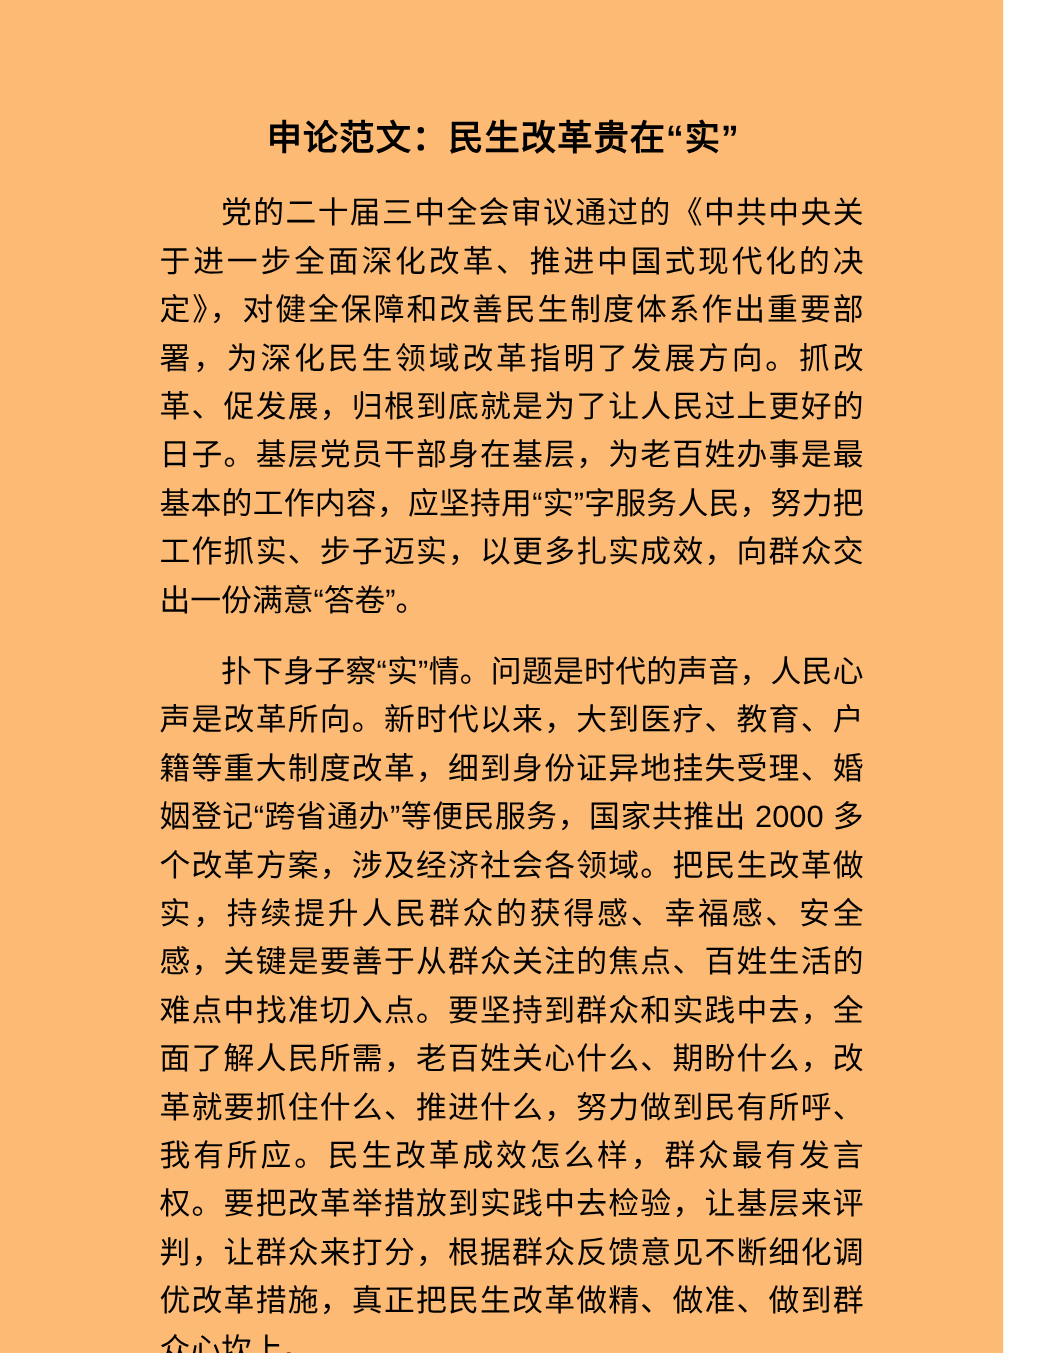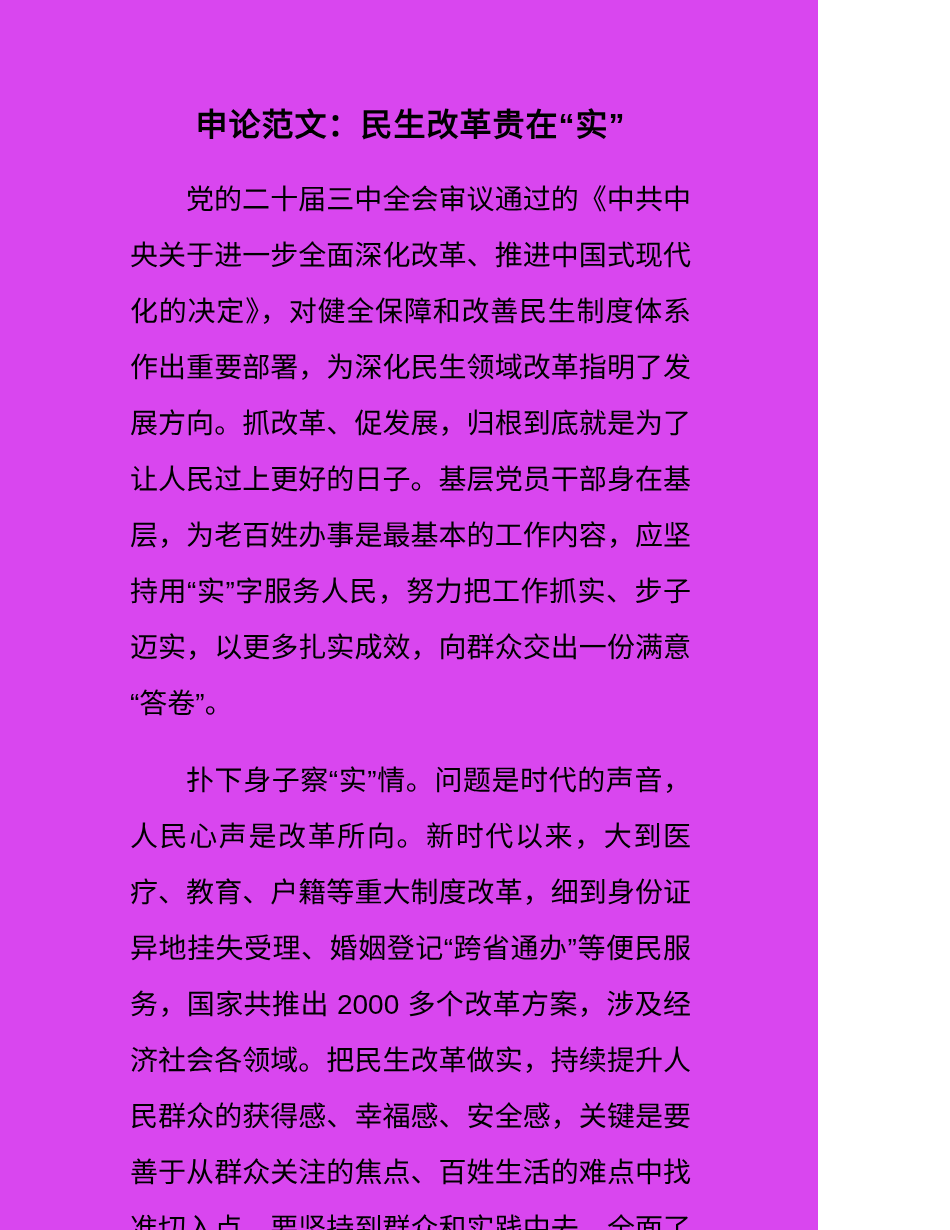--- a/index.html
+++ b/index.html
@@ -2,23 +2,23 @@
 <html lang="zh-CN"><head>
 <meta charset="utf-8">
 <style>
   * { margin: 0; padding: 0; box-sizing: border-box; }
 
   html, body {
     background: #ffffff;
   }
 
   .doc-canvas {
-    width: 818px;
+    width: 912px;
     height: 1230px;
-    background: #d946ef;
+    background: #fdba74;
     position: relative;
     overflow: hidden;
     font-family: "Liberation Sans", "DejaVu Sans", sans-serif;
     color: #000000;
   }
 
   .doc-content {
     padding: 104px 127px 0 130px;
   }
 
@@ -27,26 +27,26 @@
     line-height: 42px;
     font-weight: 700;
     text-align: center;
     color: #000000;
     margin: 0 0 26px 0;
     letter-spacing: 1px;
   }
 
   .doc-paragraph {
     font-size: 28px;
-    line-height: 56px;
+    line-height: 44px;
     text-align: justify;
     text-justify: inter-ideograph;
     text-indent: 2em;
     color: #000000;
-    margin: 0 0 21px 0;
+    margin: 0 0 21px 15px;
   }
 </style>
 </head>
 <body>
 
 <div class="doc-canvas">
   <div class="doc-content">
     <h1 class="doc-title">申论范文：民生改革贵在“实”</h1>
     <p class="doc-paragraph">党的二十届三中全会审议通过的《中共中央关于进一步全面深化改革、推进中国式现代化的决定》，对健全保障和改善民生制度体系作出重要部署，为深化民生领域改革指明了发展方向。抓改革、促发展，归根到底就是为了让人民过上更好的日子。基层党员干部身在基层，为老百姓办事是最基本的工作内容，应坚持用“实”字服务人民，努力把工作抓实、步子迈实，以更多扎实成效，向群众交出一份满意“答卷”。</p>
     <p class="doc-paragraph">扑下身子察“实”情。问题是时代的声音，人民心声是改革所向。新时代以来，大到医疗、教育、户籍等重大制度改革，细到身份证异地挂失受理、婚姻登记“跨省通办”等便民服务，国家共推出 2000 多个改革方案，涉及经济社会各领域。把民生改革做实，持续提升人民群众的获得感、幸福感、安全感，关键是要善于从群众关注的焦点、百姓生活的难点中找准切入点。要坚持到群众和实践中去，全面了解人民所需，老百姓关心什么、期盼什么，改革就要抓住什么、推进什么，努力做到民有所呼、我有所应。民生改革成效怎么样，群众最有发言权。要把改革举措放到实践中去检验，让基层来评判，让群众来打分，根据群众反馈意见不断细化调优改革措施，真正把民生改革做精、做准、做到群众心坎上。</p>

